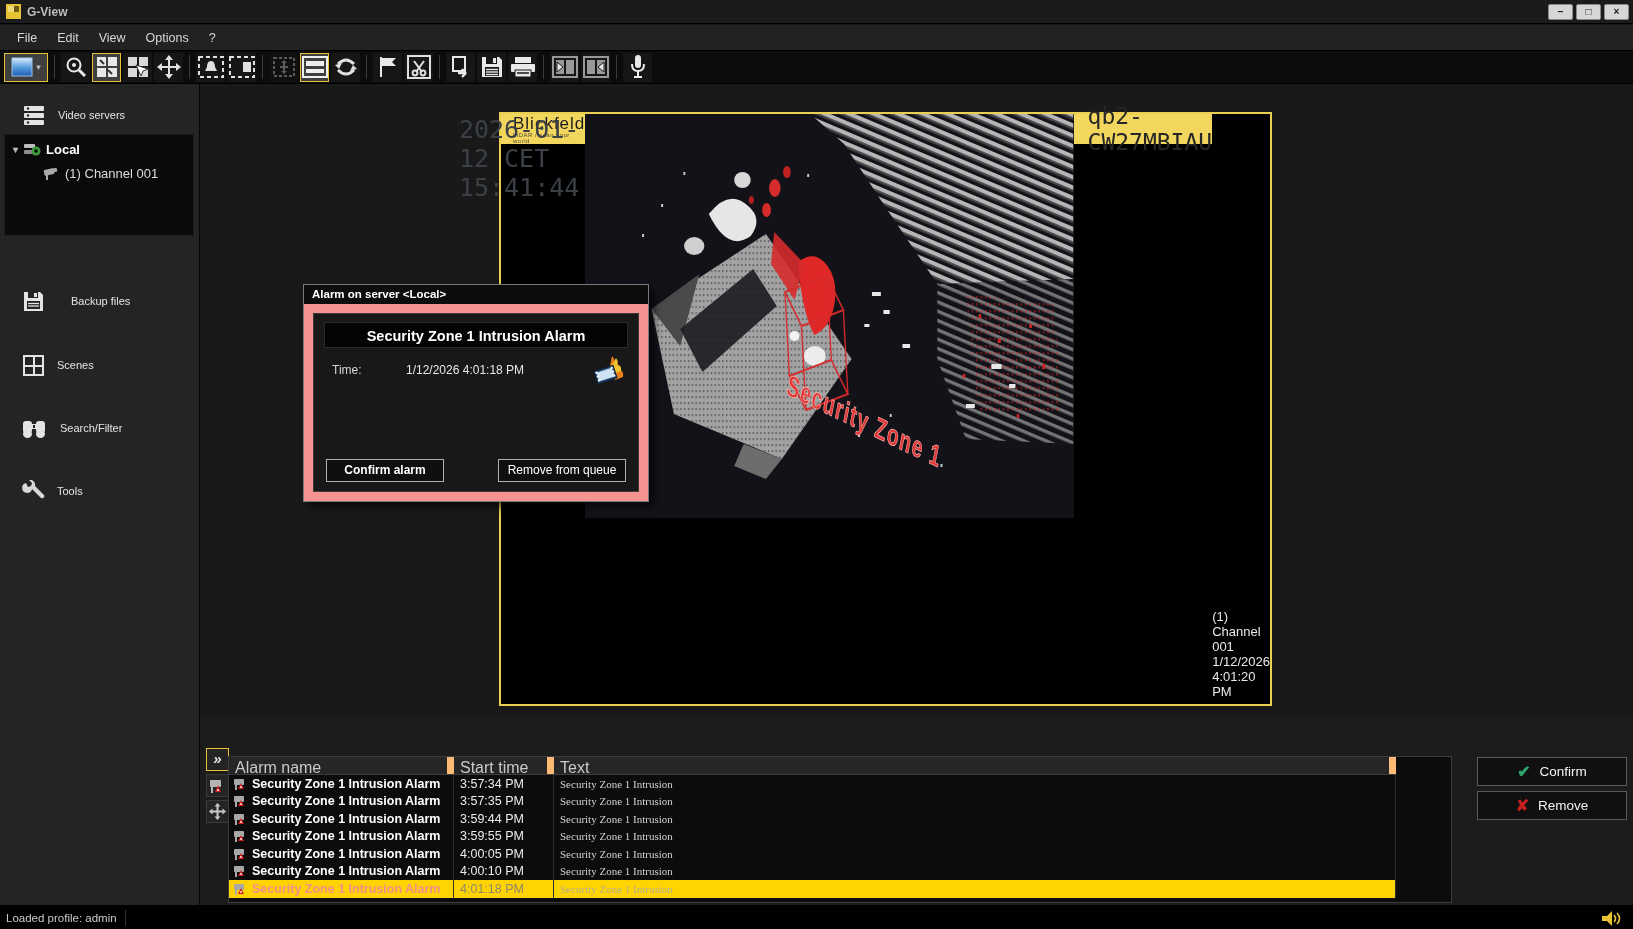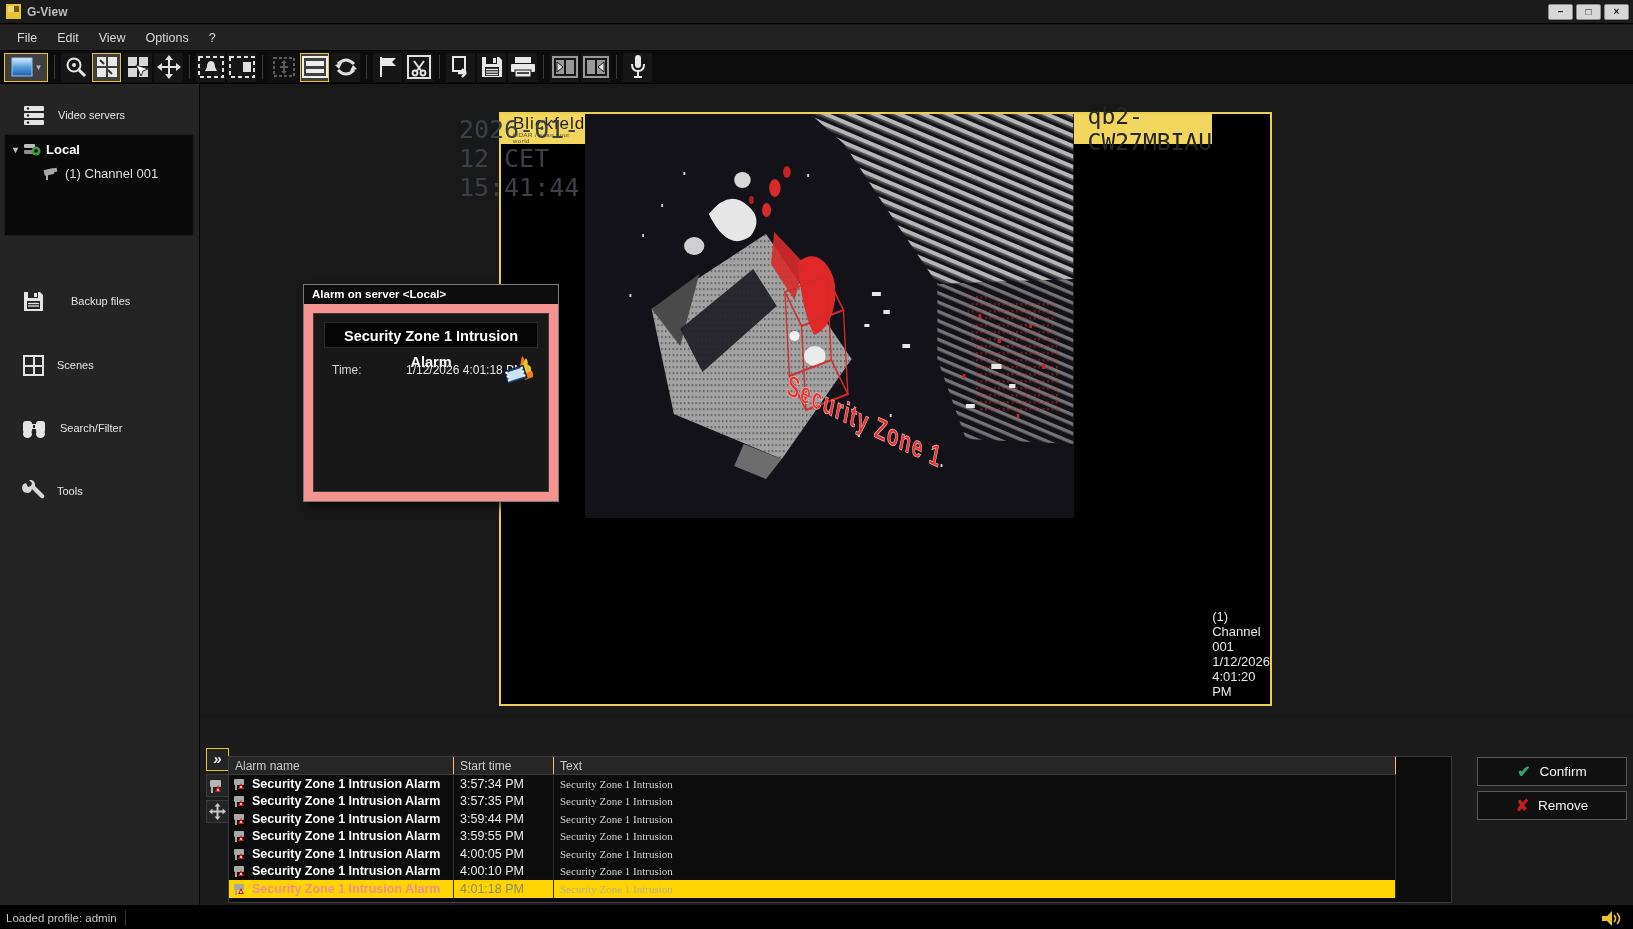--- a/index.html
+++ b/index.html
@@ -49,42 +49,42 @@
   .brand .b1 { font-size:17px; color:#1c1c1c; letter-spacing:1px; font-weight:500; }
   .brand .b2 { font-size:6px; color:#4a4a3a; letter-spacing:.5px; }
   .vtime { position:absolute; right:6px; top:1px; font-family:"DejaVu Sans Mono", monospace; font-size:25px; color:#3a4046; }
   .cloud { width:769px; height:404px; background:#131219; }
   .v-band2 { height:30px; background:#f2d65e; display:flex; align-items:center; }
   .vdevice { margin-left:14px; font-family:"DejaVu Sans Mono", monospace; font-size:23px; color:#262626; }
   .v-bot { flex:1; background:#000; display:flex; align-items:flex-end; justify-content:center; }
   .vcaption { font-size:13px; color:#e8e8e8; padding-bottom:5px; }
 
   
-  .dialog { position:absolute; left:303px; top:284px; width:256px; height:218px; background:#f59390; border:1px solid #7a7a7a; box-shadow:5px 5px 8px rgba(0,0,0,.65); }
+  .dialog { position:absolute; left:303px; top:284px; width:346px; height:218px; background:#f59390; border:1px solid #7a7a7a; box-shadow:5px 5px 8px rgba(0,0,0,.65); }
   .dlg-title { height:19px; background:#0d0d0d; color:#fff; font-size:11.5px; font-weight:bold; padding:3px 0 0 8px; }
   .dlg-inner { position:absolute; left:9px; top:28px; right:9px; bottom:9px; background:#181818; border:1px solid #3c3c3c; }
   .dlg-head { margin:8px 10px 6px 10px; height:26px; background:#040404; color:#fff; font-weight:bold; font-size:14.5px; text-align:center; line-height:26px; border:1px solid #2a2a2a; }
   .dlg-time { position:relative; height:34px; }
   .dlg-time .lab { position:absolute; left:18px; top:9px; font-size:12px; color:#d6d6d6; }
   .dlg-time .val { position:absolute; left:92px; top:9px; font-size:12px; color:#e8e8e8; }
   .dlg-time .ficon { position:absolute; right:12px; top:0; }
   .msgbox { margin:0 10px; border:1px solid #8a8a8a; height:58px; position:relative; }
   .msgbox .legend { position:absolute; top:-8px; left:6px; background:#181818; padding:0 4px; font-size:11.5px; color:#cfcfcf; }
   .dlg-btns { position:absolute; left:0; right:0; bottom:9px; display:flex; justify-content:space-between; padding:0 12px; }
   .dlg-btn { height:23px; background:#0f0f0f; border:1px solid #b0b0b0; color:#fff; font-size:12px; text-align:center; line-height:21px; }
   .dlg-btn.b1 { width:118px; font-weight:bold; } .dlg-btn.b2 { width:128px; }
 
   
   .panel { position:absolute; left:200px; top:718px; width:1433px; height:187px; background:#1c1c1c; }
   .mini { position:absolute; left:6px; width:23px; height:23px; background:#242424; border:1px solid #3a3a3a; display:flex; align-items:center; justify-content:center; }
   .mini.sel { border:1px solid #e7c235; }
   .mini .ff { color:#e8e8e8; font-size:15px; font-weight:bold; font-style:italic; line-height:1; padding-bottom:2px; }
   .table { position:absolute; left:28px; top:38px; width:1224px; height:147px; border:1px solid #3c3c3c; background:#0c0c0c; overflow:hidden; }
   .thead { display:flex; height:18px; background:#262626; border-bottom:1px solid #3c3c3c; width:1167px; }
-  .thead .hc { font-size:12px; color:#c9c9c9; padding:2px 0 0 6px; border-right:1px solid #fdba74; }
+  .thead .hc { font-size:16px; color:#c9c9c9; padding:2px 0 0 6px; border-right:7px solid #fdba74; }
   .hc.c1{width:225px;} .hc.c2{width:100px;} .hc.c3{width:842px;}
   .trow { display:flex; height:17.5px; width:1167px; align-items:center; }
   .cell { height:100%; display:flex; align-items:center; border-right:1px solid #2e2e2e; }
   .c1{width:225px; padding-left:4px; gap:4px;} .c2{width:100px; padding-left:6px;} .c3{width:842px; padding-left:6px;}
   .cell.name b { font-size:12.5px; color:#fff; }
   .cell.start { font-size:12.5px; color:#ececec; }
   .cell.text { font-size:11px; color:#d2d2d2;font-family:Liberation Serif, serif; }
   .trow.selected { background:#ffd400; }
   .trow.selected .name b { color:#f2908c; }
   .trow.selected .start { color:#8e886b; }
@@ -489,20 +489,24 @@
                 <rect x="5" y="15" width="2" height="2"></rect>
                 <rect x="5" y="19" width="2" height="2"></rect>
                 <rect x="5" y="23" width="2" height="2"></rect>
                 <rect x="21" y="15" width="2" height="2"></rect>
                 <rect x="21" y="19" width="2" height="2"></rect>
                 <rect x="21" y="23" width="2" height="2"></rect>
               </g>
             </g>
         </svg>
       </div>
+      <div class="dlg-btns">
+        <div class="dlg-btn b1">Confirm alarm</div>
+        <div class="dlg-btn b2">Remove from queue</div>
+      </div>
     </div>
   </div>
 
   <div class="panel">
     <div class="mini sel" style="top:30px;">
         <span class="ff">»</span>
       </div>
     <div class="mini" style="top:56px;">
       <svg width="17" height="16">
           <rect x="1" y="2" width="11" height="7" rx="1" fill="#b5b5b5"></rect>

